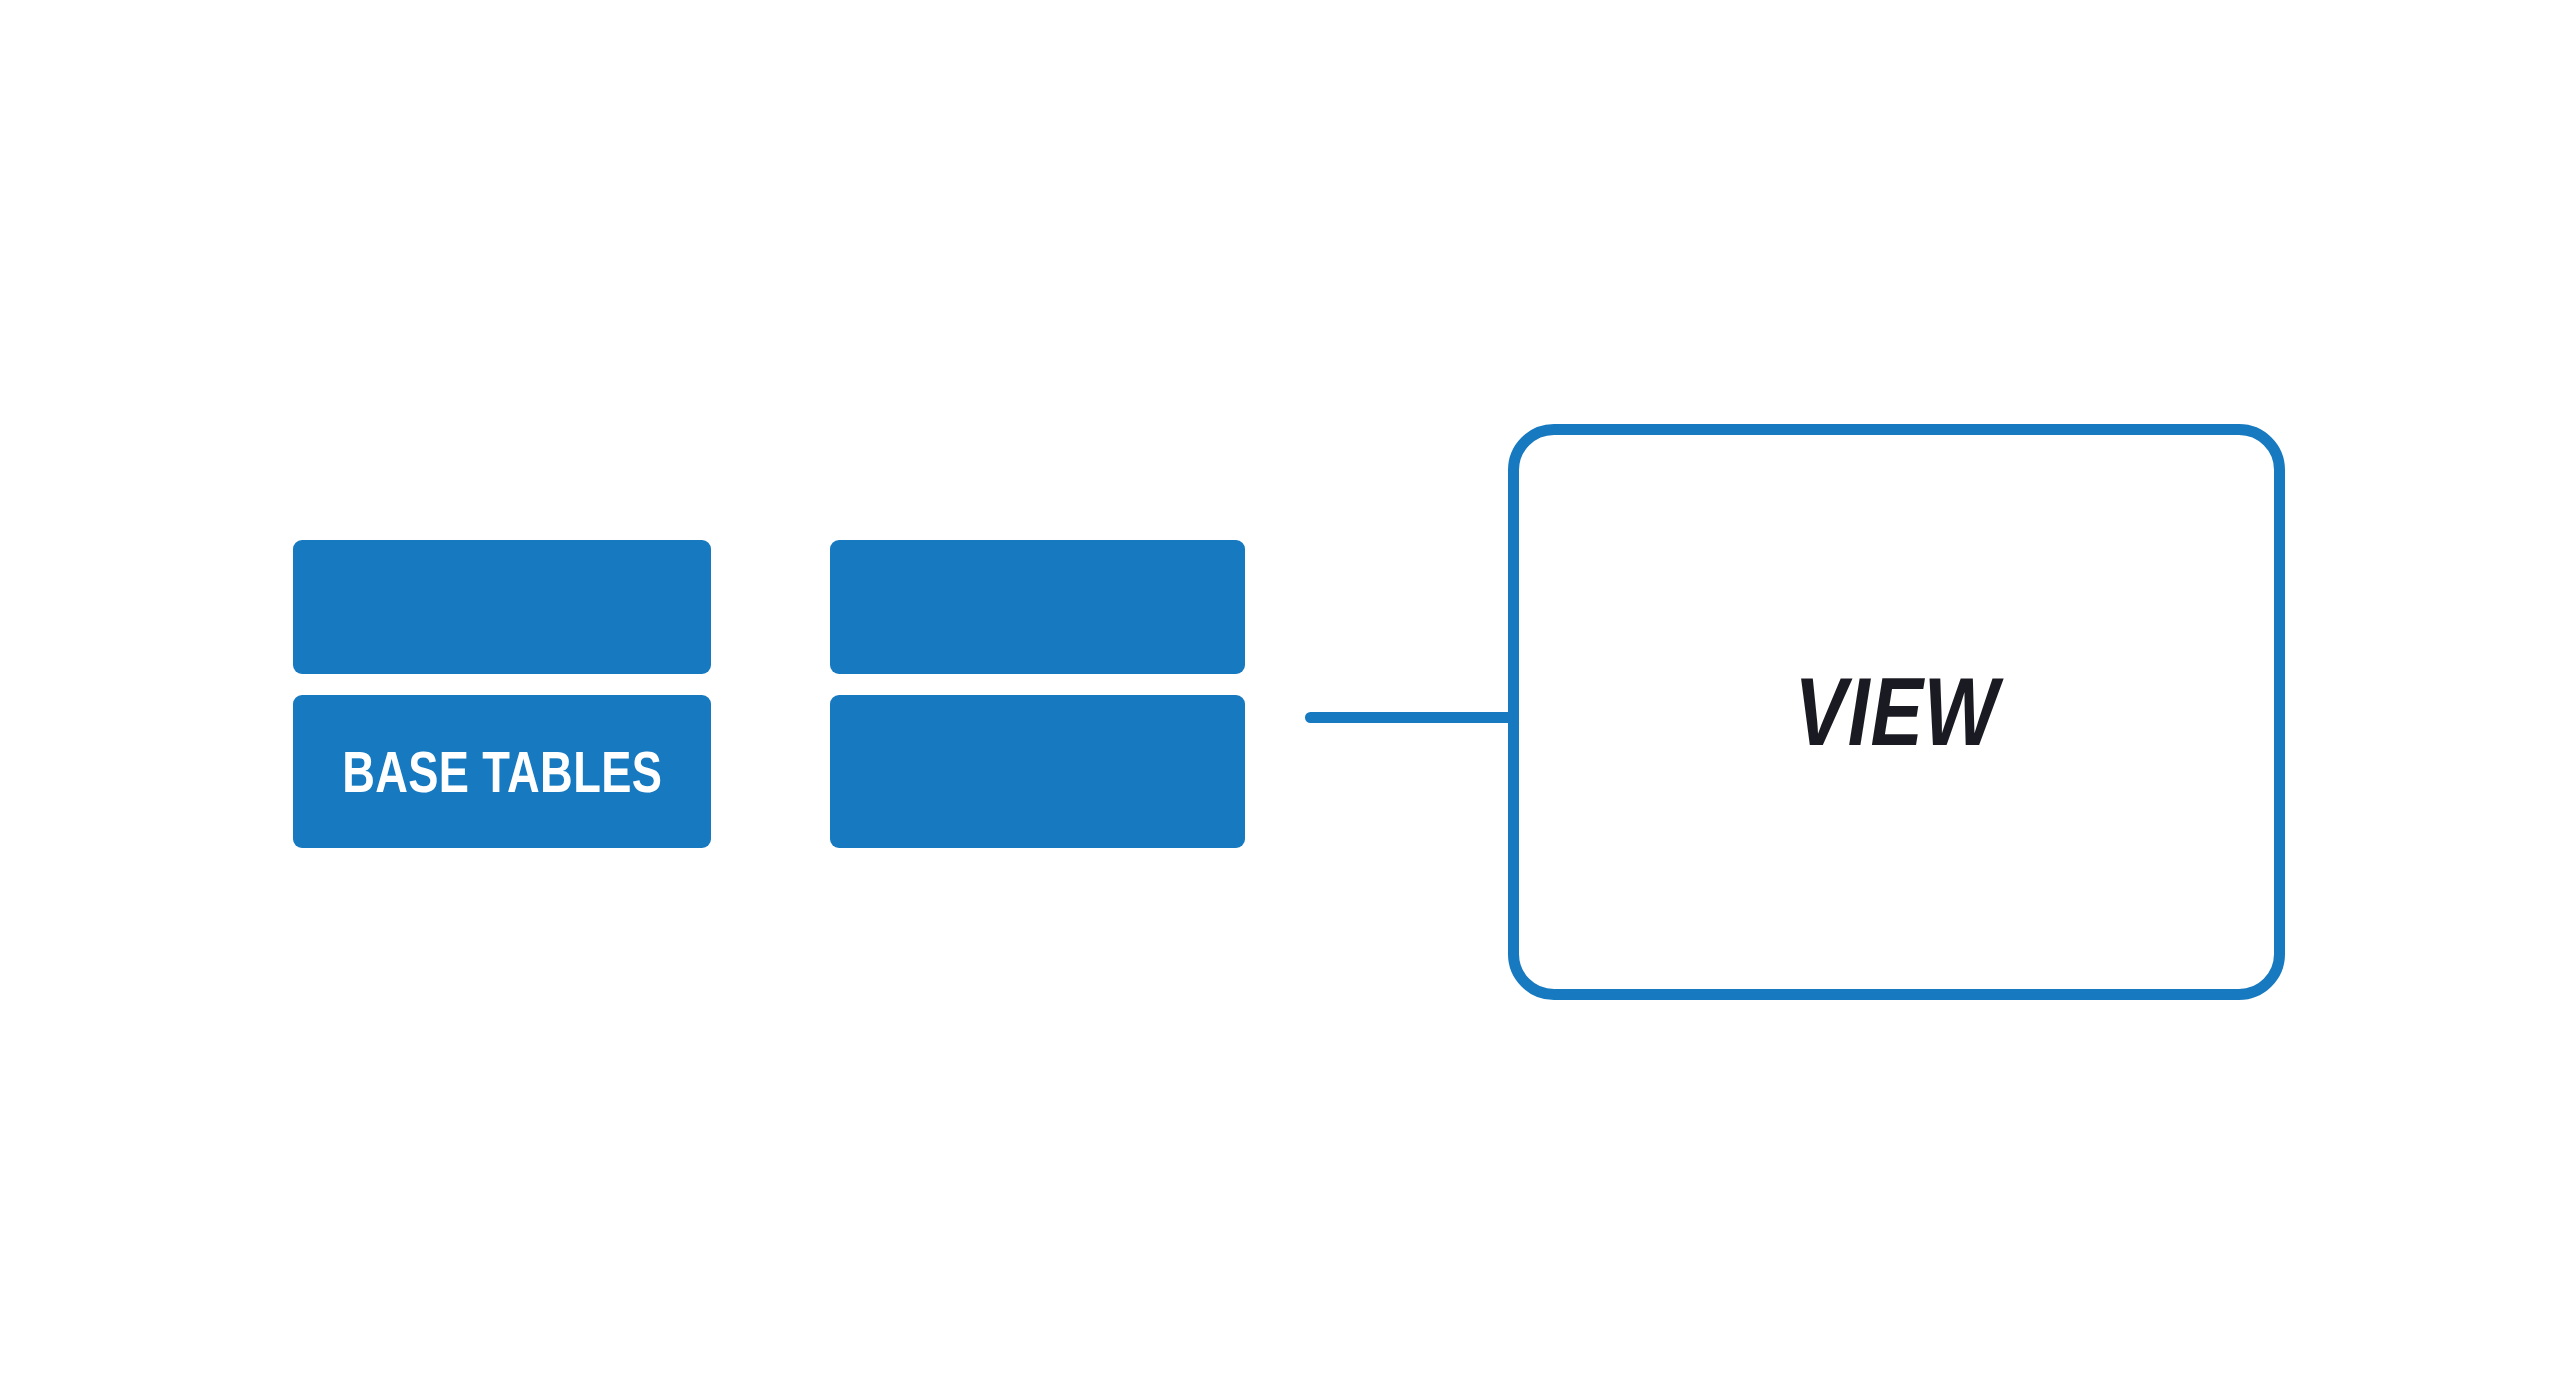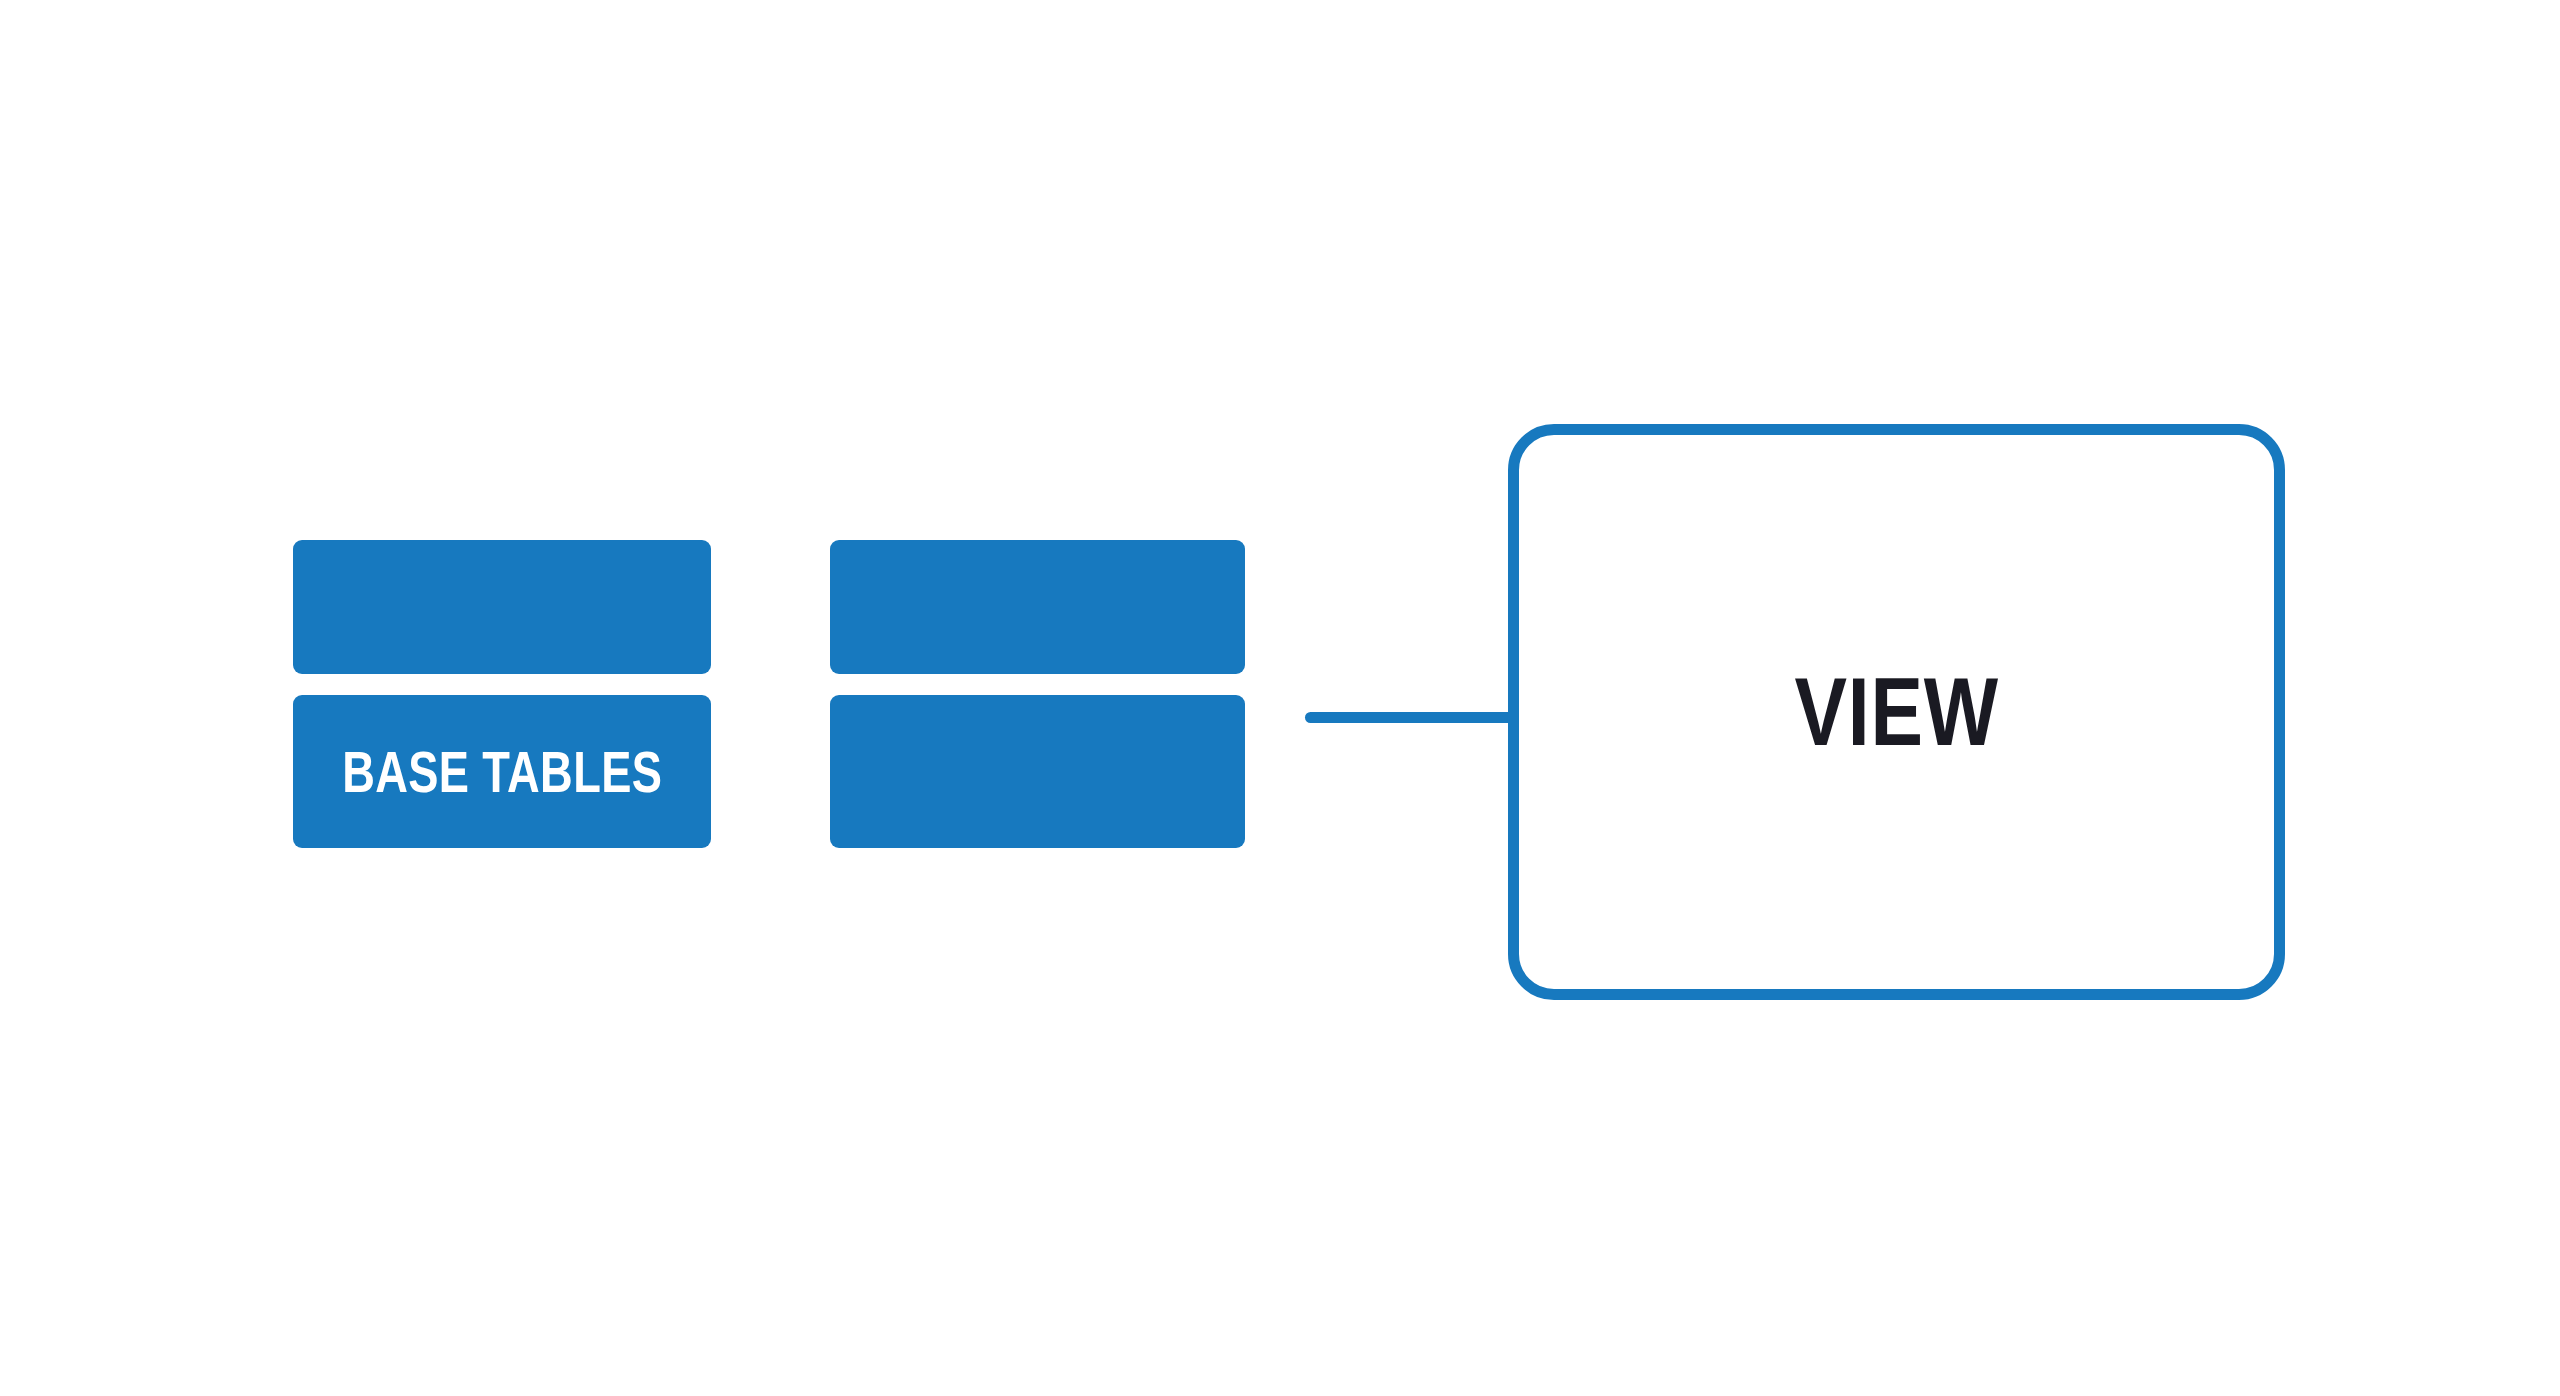--- a/index.html
+++ b/index.html
@@ -71,20 +71,21 @@
     top: 424px;
     width: 777px;
     height: 576px;
     background: #ffffff;
     border: 11px solid #1779bf;
     border-radius: 46px;
     box-sizing: border-box;
     display: flex;
     align-items: center;
     justify-content: center;
+    font-style: italic;
   }
   #view-label {
     color: #1a1a22;
     font-family: "Liberation Sans", sans-serif;
     font-weight: bold;
     font-size: 96px;
     line-height: 1;
     letter-spacing: 1px;
     transform: scaleX(0.82);
     transform-origin: center center;

